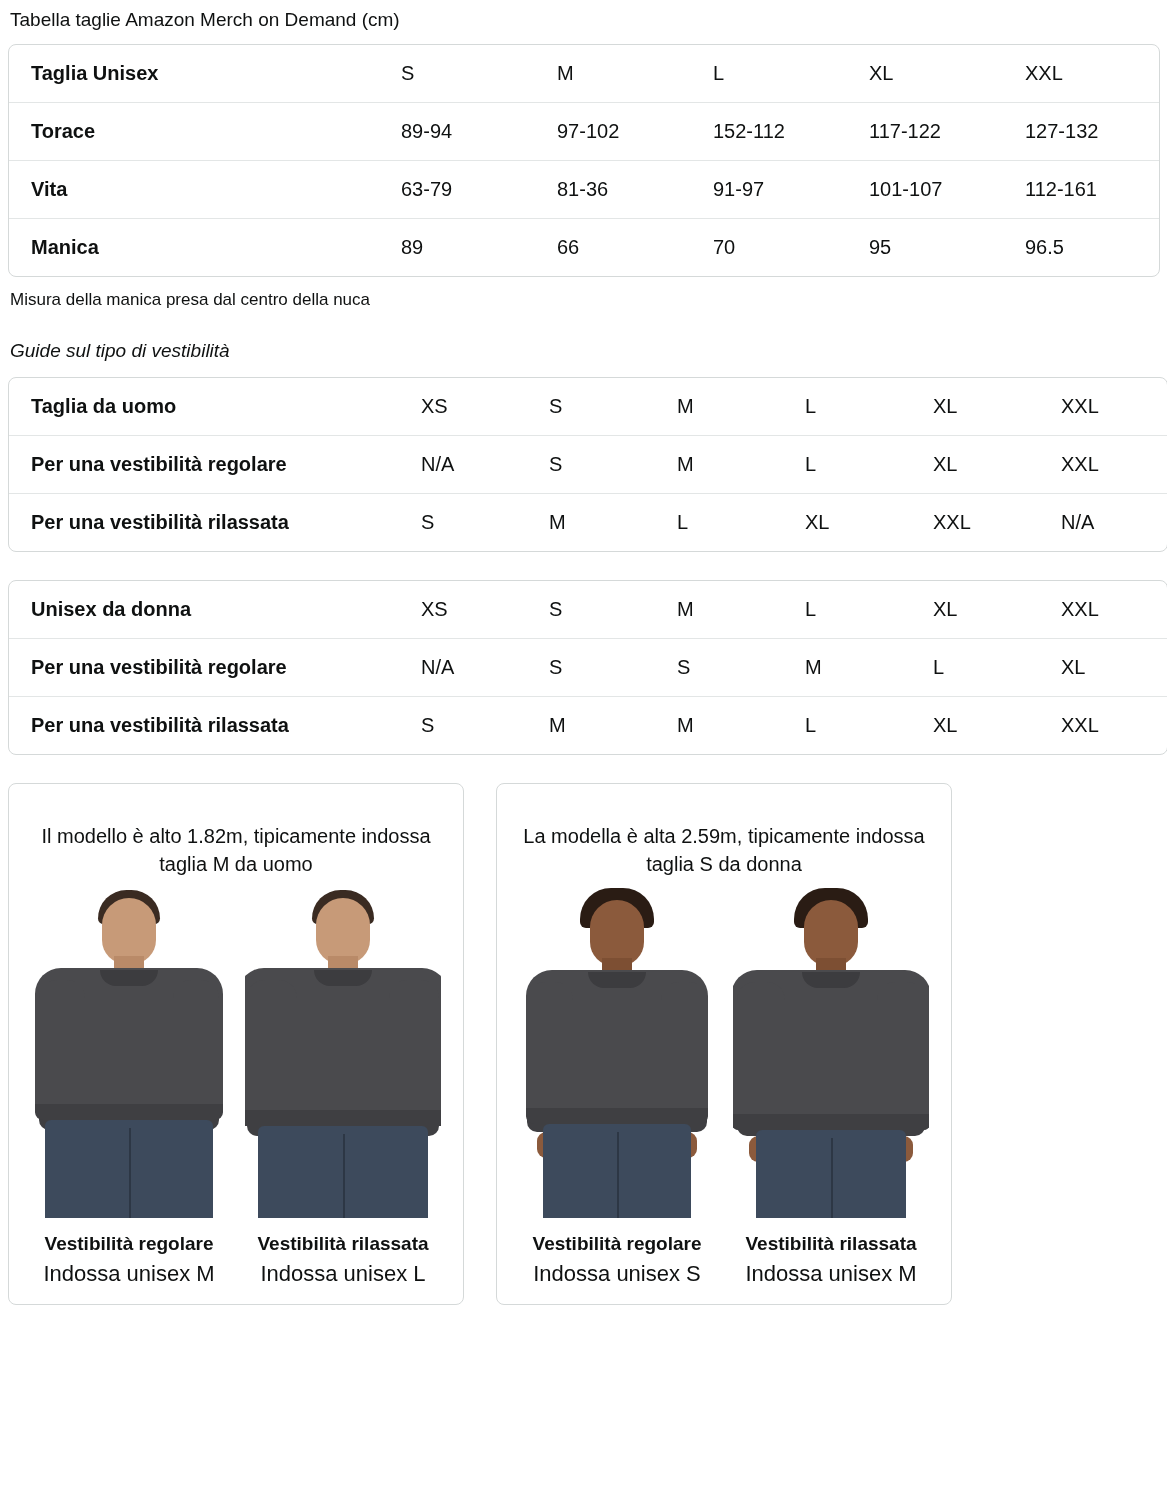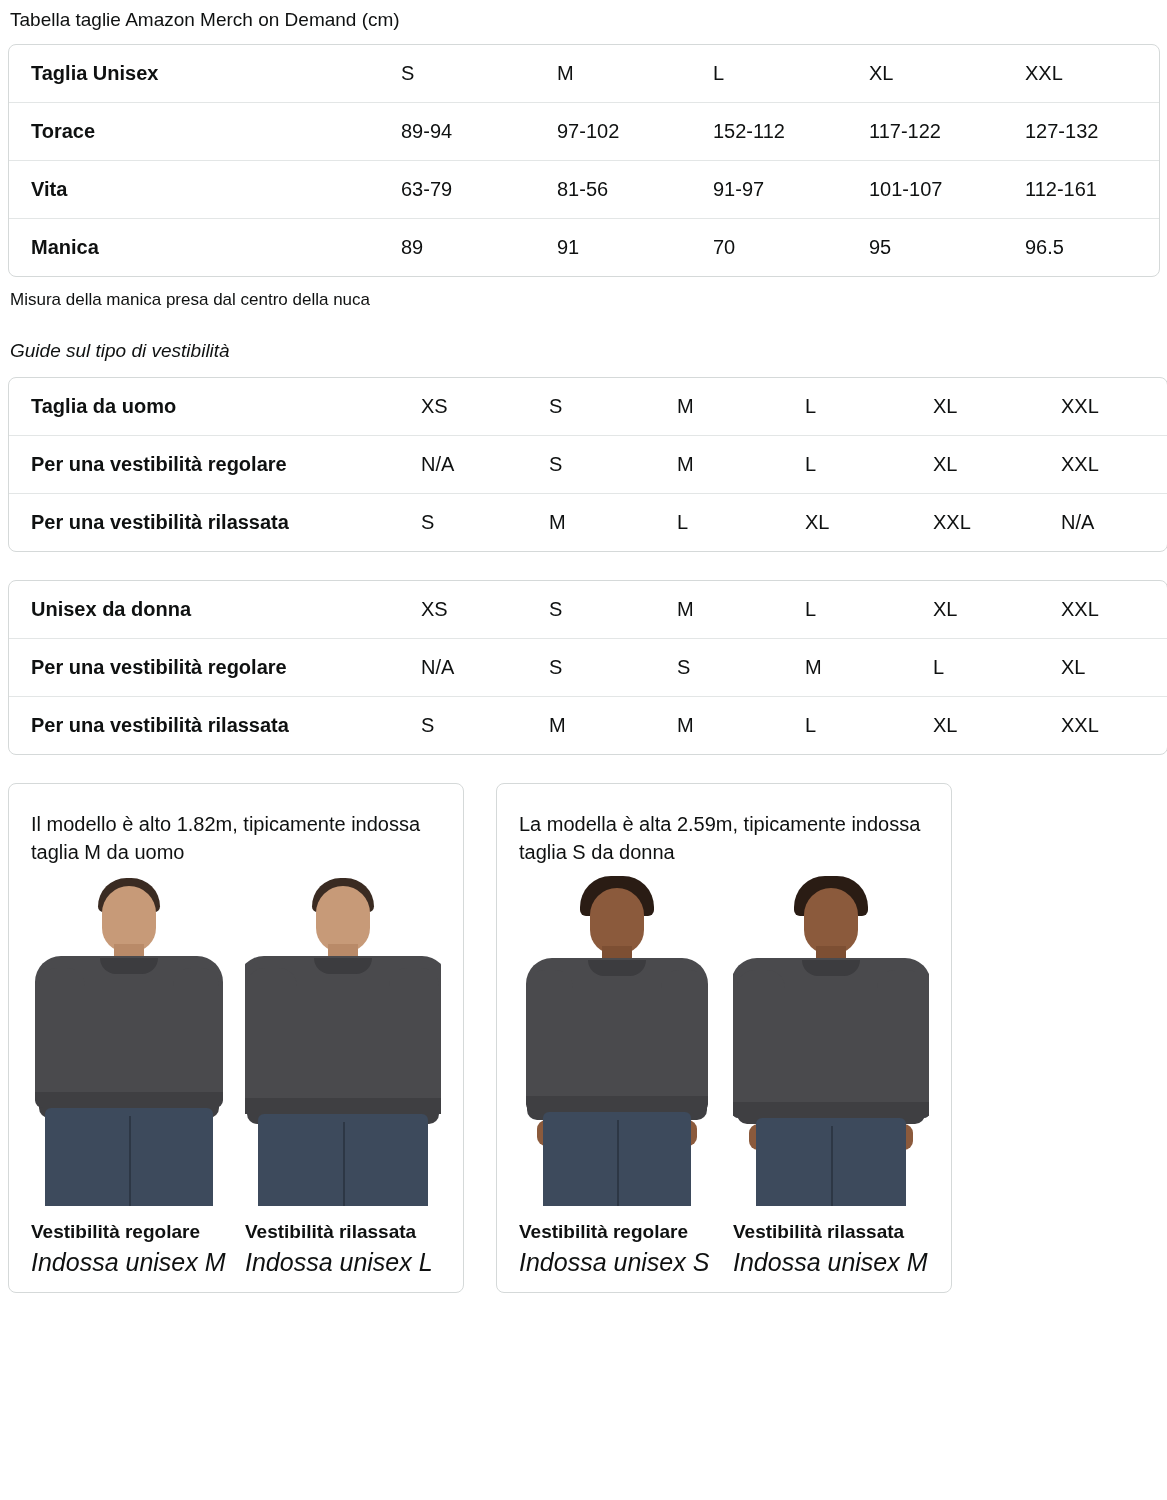--- a/index.html
+++ b/index.html
@@ -62,22 +62,23 @@
 
   .models {
     display: flex;
     gap: 32px;
     padding-top: 28px;
   }
   .model-card {
     width: 456px;
     border: 1px solid #d5d9d9;
     border-radius: 8px;
-    padding: 26px 22px 18px 22px;
+    padding: 38px 22px 18px 22px;
     background: #fff;
+    text-align: center;
   }
   .model-intro {
     font-size: 20px;
     line-height: 28px;
     margin-bottom: 10px;
   }
   .figs { display: flex; gap: 18px; }
   .fig { width: 50%; }
   .fig-img {
     height: 330px;
@@ -85,24 +86,23 @@
     overflow: hidden;
     background: #ffffff;
   }
   .fig-cap {
     font-size: 19px;
     font-weight: bold;
     padding-top: 14px;
     line-height: 24px;
   }
   .fig-sub {
-    font-size: 25px;
+    font-size: 22px;
     padding-top: 6px;
     line-height: 24px;
-    font-style: italic;
   }
 
   
   .person { position: absolute; left: 0; right: 0; bottom: 0; top: 0; }
   .head {
     position: absolute; left: 50%; transform: translateX(-50%);
     width: 54px; height: 66px; border-radius: 27px 27px 24px 24px;
   }
   .hair {
     position: absolute; left: 50%; transform: translateX(-50%);
@@ -172,29 +172,29 @@
         <td class="rowhead">Torace</td>
         <td>89-94</td>
         <td>97-102</td>
         <td>152-112</td>
         <td>117-122</td>
         <td>127-132</td>
       </tr>
       <tr>
         <td class="rowhead">Vita</td>
         <td>63-79</td>
-        <td>81-56</td>
+        <td>81-36</td>
         <td>91-97</td>
         <td>101-107</td>
         <td>112-161</td>
       </tr>
       <tr>
         <td class="rowhead">Manica</td>
         <td>89</td>
-        <td>91</td>
+        <td>66</td>
         <td>70</td>
         <td>95</td>
         <td>96.5</td>
       </tr>
     </tbody>
   </table>
 
   <div class="note">Misura della manica presa dal centro della nuca</div>
 
   <div class="section-title">Guide sul tipo di vestibilità</div>

